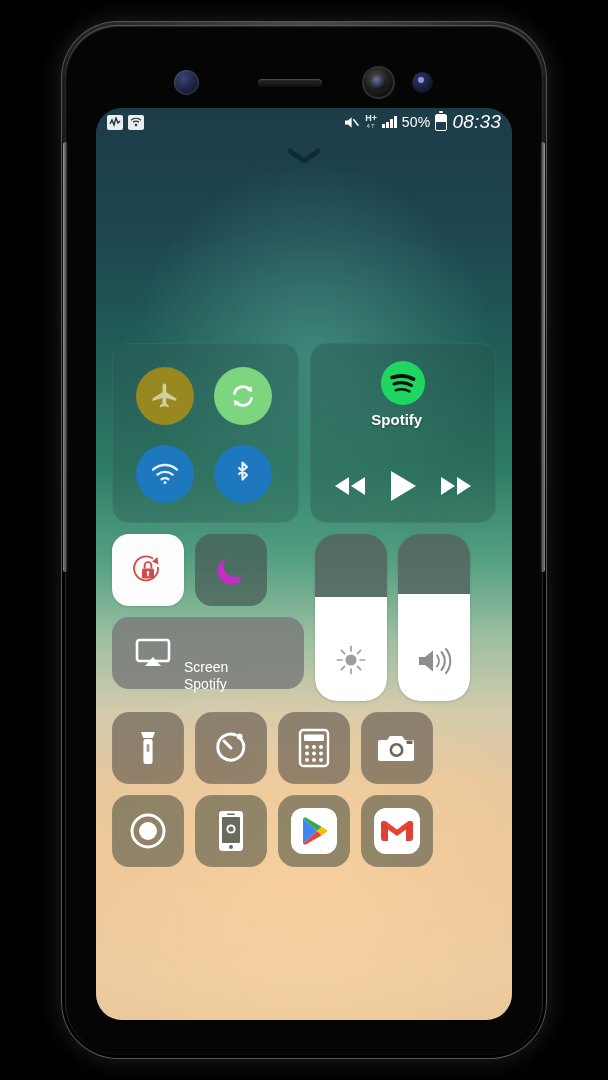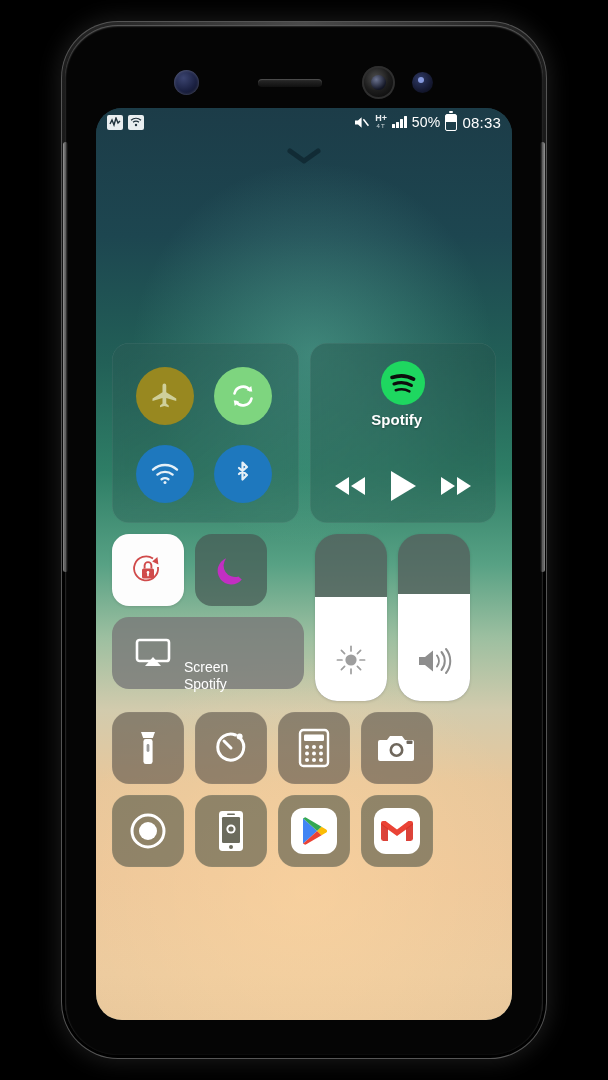--- a/index.html
+++ b/index.html
@@ -66,21 +66,21 @@
           color:#fff;font-size:13.5px;}
   .st-left{display:flex;align-items:center;gap:5px;}
   .st-right{margin-left:auto;display:flex;align-items:center;gap:5px;}
   .nbox{width:16px;height:15px;border-radius:2px;background:#e9eef0;
         display:flex;align-items:center;justify-content:center;}
   .hplus{font-size:9px;line-height:8px;text-align:center;font-weight:bold;color:#e9eef0;}
   .hplus small{display:block;font-size:6px;font-weight:normal;opacity:.85;letter-spacing:1px;}
   .bars{display:flex;align-items:flex-end;gap:1.5px;height:12px;}
   .bars i{display:block;width:2.6px;background:#fff;border-radius:.5px;}
   .pct{font-size:14px;letter-spacing:.2px;}
-  .clk{font-size:15px;letter-spacing:.2px;}
+  .clk{font-size:19px;letter-spacing:.2px;font-style:italic;}
   .batt{width:10px;height:15px;border:1.6px solid #fff;border-radius:2px;position:relative;
         background:linear-gradient(180deg,#fff 0 50%,transparent 50% 100%);}
   .batt:before{content:"";position:absolute;left:2.4px;top:-3.4px;width:4px;height:2px;background:#fff;border-radius:1px;}
 
   
   .grabber{position:absolute;left:0;right:0;top:40px;height:34px;display:flex;justify-content:center;}
   .chev{width:34px;height:17px;}
 
   
   .cc{position:absolute;left:16px;right:16px;top:235px;}

